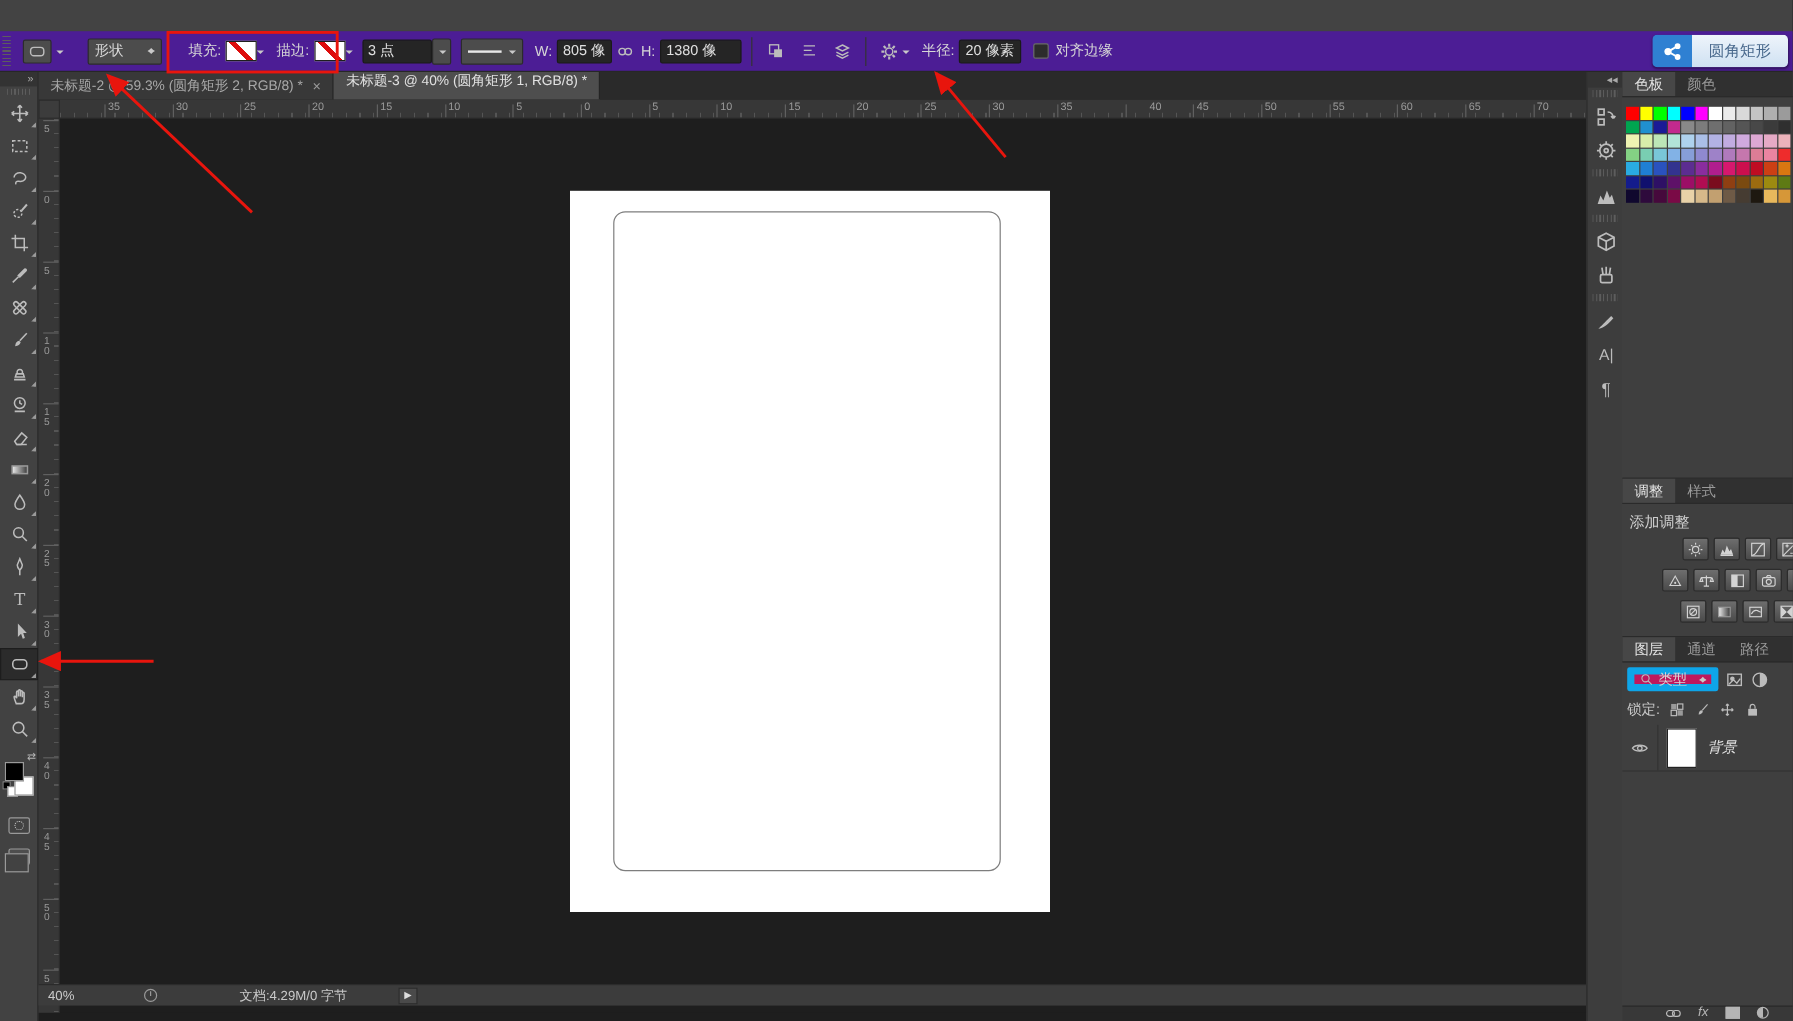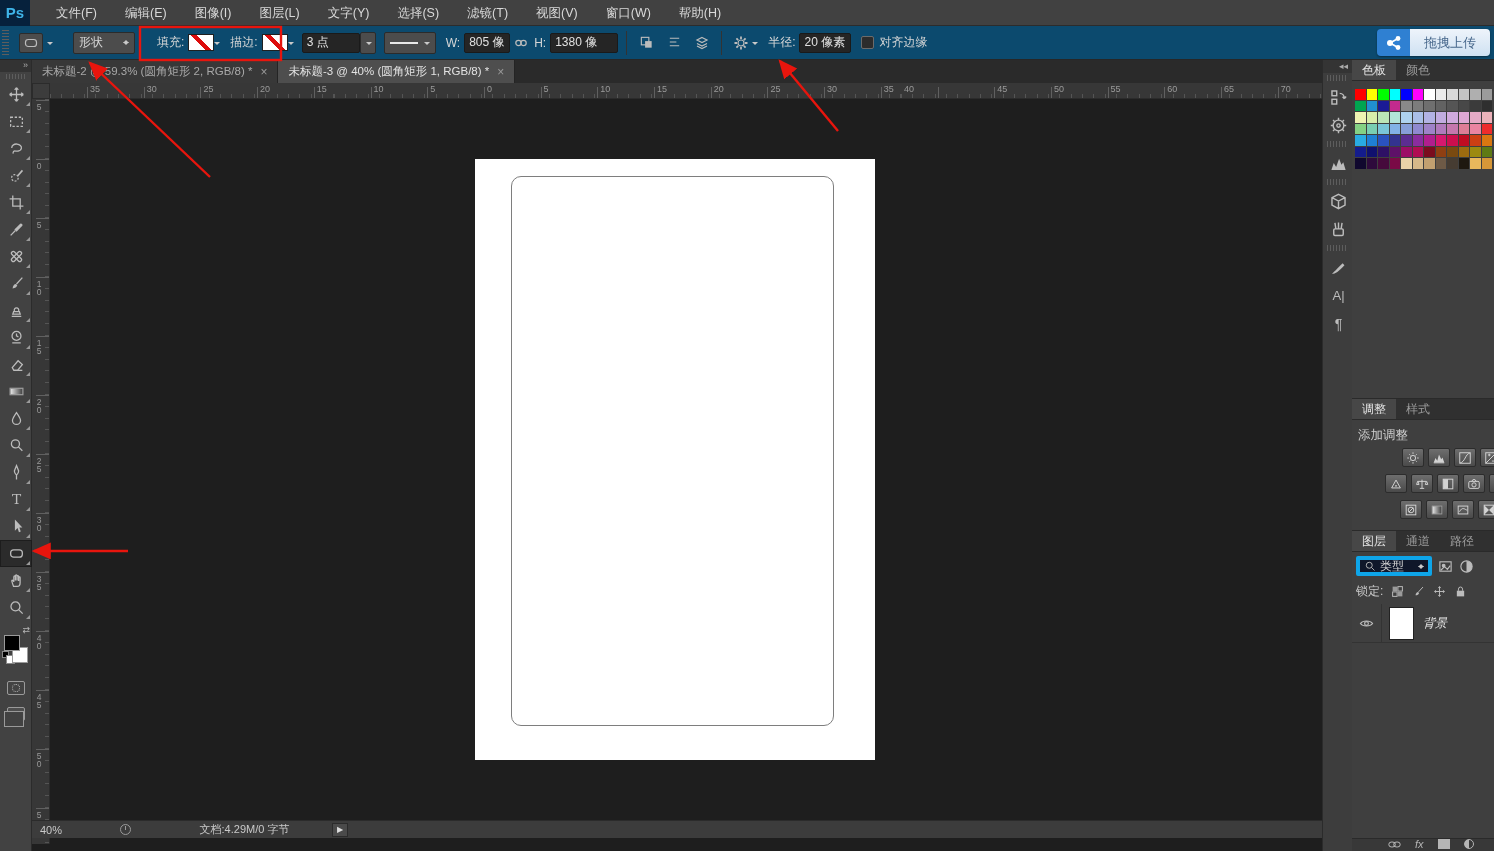--- a/index.html
+++ b/index.html
@@ -10,21 +10,21 @@
   
   .menubar { position:absolute; left:0; top:0; width:1494px; height:26px;
     background:#414141; border-bottom:1px solid #2c2c2c; display:flex; align-items:center; }
   .ps-logo { width:30px; height:26px; background:#06213c; color:#3fb4e8; font-weight:bold;
     font-size:15px; display:flex; align-items:center; justify-content:center; }
   .menu-items { display:flex; margin-left:12px; }
   .menu-item { color:#d9d9d9; font-size:12.5px; padding:0 14px; line-height:26px; cursor:default; }
 
   
   .optionsbar { position:absolute; left:0; top:26px; width:1494px; height:34px;
-    background:#0c4a6e; border-bottom:1px solid #272727; display:flex; align-items:center;
+    background:#4c1d95; border-bottom:1px solid #272727; display:flex; align-items:center;
     color:#d6d6d6; font-size:12px; }
   .grip { width:7px; height:26px; margin:0 4px 0 2px;
     background:repeating-linear-gradient(to bottom,#5d5d5d 0 1px,transparent 1px 3px); }
   .toolpreset { display:flex; align-items:center; gap:4px; padding:0 6px; }
   .toolpreset .tp-box { width:24px; height:20px; border:1px solid #2c2c2c; background:#4c4c4c;
     display:flex; align-items:center; justify-content:center; border-radius:2px; }
   .caret { width:0; height:0; border:3.5px solid transparent; border-top-color:#c9c9c9; margin-top:4px; }
   .combo { height:22px; background:#4c4c4c; border:1px solid #2b2b2b; border-radius:2px;
     display:flex; align-items:center; padding:0 5px; gap:6px; }
   .updown { display:flex; flex-direction:column; gap:1px; margin-left:auto; }
@@ -66,21 +66,21 @@
     display:flex; align-items:center; justify-content:center; }
   .qmask i { width:8px; height:8px; border:1px dotted #bbb; border-radius:50%; }
   .scrmode { width:18px; height:14px; border:1px solid #9a9a9a; margin:12px auto 0; border-radius:2px; position:relative; background:#4e4e4e; }
   .scrmode:after { content:""; position:absolute; left:-4px; top:3px; width:18px; height:14px; border:1px solid #9a9a9a; background:#424242; }
 
   
   .docarea { position:absolute; left:32px; top:60px; width:1290px; height:791px; background:#1e1e1e; }
   .tabsbar { position:absolute; left:0; top:0; width:100%; height:23px; background:#2a2a2a; display:flex; }
   .doc-tab { display:flex; align-items:center; gap:8px; padding:0 10px; font-size:11.5px;
     color:#a8a8a8; background:#383838; border-right:1px solid #242424; height:23px; }
-  .doc-tab.active { background:#4e4e4e; color:#e2e2e2; }
+  .doc-tab.active { background:#4e4e4e; color:#e2e2e2;flex-direction:column; }
   .doc-tab .close { color:#9a9a9a; font-size:12px; }
   .ruler-corner { position:absolute; left:0; top:23px; width:18px; height:16px; background:#3c3c3c; border:1px solid #2b2b2b; }
   .ruler-h { position:absolute; left:18px; top:23px; width:1272px; height:16px; background:#373737;
     border-bottom:1px solid #2b2b2b; overflow:hidden;
     background-image:repeating-linear-gradient(to right,#555 0 1px,transparent 1px 11.34px);
     background-size:100% 4px; background-position:0 100%; background-repeat:no-repeat; }
   .ruler-h .num { position:absolute; top:1px; font-size:9px; color:#9a9a9a; }
   .ruler-h .maj { position:absolute; top:4px; bottom:0; width:1px; background:#606060; }
   .ruler-v { position:absolute; left:0; top:39px; width:18px; height:745px; background:#373737;
     border-right:1px solid #2b2b2b; overflow:hidden;
@@ -119,21 +119,21 @@
   .ptab.active { background:#474747; color:#e3e3e3; }
   .swatch-grid { position:absolute; left:3px; top:29px; width:139px; display:flex; flex-wrap:wrap; gap:1px; }
   .swatch { width:10.5px; height:10.5px; }
   .panel-block { position:absolute; left:0; width:142px; }
   .add-adj-label { font-size:12.5px; color:#cfcfcf; padding:7px 6px 4px; }
   .adj-row { display:flex; gap:4px; margin-bottom:7px; }
   .adj-cell { width:22px; height:19px; background:linear-gradient(#6e6e6e,#4a4a4a); border:1px solid #2c2c2c;
     border-radius:2px; display:flex; align-items:center; justify-content:center; flex:none; }
   .adj-cell .ic { stroke:#d3d3d3; stroke-width:1.1; }
   .layers-filter { display:flex; align-items:center; padding:4px 4px 3px; gap:6px; }
-  .type-combo { width:76px; height:20px; background:#0f172a; border:4px solid #0ea5e9; border-radius:2px;
+  .type-combo { width:76px; height:20px; background:#be185d; border:6px solid #0ea5e9; border-radius:2px;
     display:flex; align-items:center; gap:4px; padding:0 4px; color:#d6d6d6; font-size:12px; }
   .blend-row { display:flex; align-items:center; padding:2px 4px; gap:6px; color:#d6d6d6; font-size:12px; }
   .blend-combo { width:110px; height:20px; background:#4c4c4c; border:1px solid #2b2b2b; border-radius:2px;
     display:flex; align-items:center; padding:0 5px; }
   .lock-row { display:flex; align-items:center; padding:4px 4px; gap:8px; color:#c9c9c9; font-size:12px; }
   .layer-row { height:39px; display:flex; align-items:center; border-bottom:1px solid #333; position:relative; }
   .layer-row.selected { background:#4e5a64; }
   .eye-cell { width:30px; height:100%; display:flex; align-items:center; justify-content:center; border-right:1px solid #333; flex:none; }
   .thumb { width:25px; height:33px; margin-left:7px; position:relative; flex:none; border:1px solid #222; }
   .thumb.checker { background:conic-gradient(#bdbdbd 25%,#fff 0 50%,#bdbdbd 0 75%,#fff 0) 0 0/8px 8px; }
@@ -152,35 +152,20 @@
 
   
   .anno { position:absolute; left:0; top:0; z-index:99; pointer-events:none; }
   .anno line, .anno rect { stroke:#e8150d; stroke-width:2.4; fill:none; }
 </style>
 </head>
 <body>
 
 <div id="app">
 
-  <div class="menubar">
-    <div class="ps-logo">Ps</div>
-    <div class="menu-items" id="menus">
-        <span class="menu-item">文件(F)</span>
-        <span class="menu-item">编辑(E)</span>
-        <span class="menu-item">图像(I)</span>
-        <span class="menu-item">图层(L)</span>
-        <span class="menu-item">文字(Y)</span>
-        <span class="menu-item">选择(S)</span>
-        <span class="menu-item">滤镜(T)</span>
-        <span class="menu-item">视图(V)</span>
-        <span class="menu-item">窗口(W)</span>
-        <span class="menu-item">帮助(H)</span>
-      </div>
-  </div>
 
   <div class="optionsbar">
     <div class="grip"></div>
     <div class="toolpreset">
       <span class="tp-box">
         <svg class="ic" width="16" height="16" viewBox="0 0 16 16">
             <rect x="2.5" y="4.5" width="11" height="7" rx="2.8"></rect>
           </svg>
       </span>
       <span class="caret"></span>
@@ -256,21 +241,21 @@
     <span>对齐边缘</span>
     <div class="upload-btn">
       <span class="upload-ic">
         <svg width="20" height="20" viewBox="0 0 20 20" fill="#fff">
             <circle cx="6" cy="10" r="3"></circle>
             <circle cx="14" cy="5.5" r="2.4"></circle>
             <circle cx="14" cy="14.5" r="2.4"></circle>
             <path d="M6 10L14 5.5M6 10l8 4.5" stroke="#fff" stroke-width="1.6"></path>
           </svg>
       </span>
-      <span class="upload-label">拖拽上传</span>
+      <span class="upload-label">圆角矩形</span>
     </div>
   </div>
 
   <div class="toolbar">
     <div class="toolbar-top">»</div>
     <div class="grip" style="width:20px;height:5px;margin:2px auto;background:repeating-linear-gradient(to right,#5d5d5d 0 1px,transparent 1px 3px);"></div>
     <div id="tools">
         <div class="tool">
           <svg class="ic" width="17" height="17" viewBox="0 0 16 16">
             <path d="M8 1.5V14.5M1.5 8H14.5M8 1.5L6.3 3.6M8 1.5L9.7 3.6M8 14.5L6.3 12.4M8 14.5L9.7 12.4M1.5 8L3.6 6.3M1.5 8L3.6 9.7M14.5 8L12.4 6.3M14.5 8L12.4 9.7"></path>
@@ -454,21 +439,21 @@
         <span class="num" style="left:607px">15</span>
         <span class="maj" style="left:660.7px"></span>
         <span class="num" style="left:663.7px">20</span>
         <span class="maj" style="left:717.4000000000001px"></span>
         <span class="num" style="left:720.4000000000001px">25</span>
         <span class="maj" style="left:774.1px"></span>
         <span class="num" style="left:777.1px">30</span>
         <span class="maj" style="left:830.8000000000001px"></span>
         <span class="num" style="left:833.8000000000001px">35</span>
         <span class="maj" style="left:887.5px"></span>
-        <span class="num" style="left:854px">40</span>
+        <span class="num" style="left:908px">40</span>
         <span class="maj" style="left:944.2px"></span>
         <span class="num" style="left:947.2px">45</span>
         <span class="maj" style="left:1000.9000000000001px"></span>
         <span class="num" style="left:1003.9000000000001px">50</span>
         <span class="maj" style="left:1057.6px"></span>
         <span class="num" style="left:1060.6px">55</span>
         <span class="maj" style="left:1114.3px"></span>
         <span class="num" style="left:1117.3px">60</span>
         <span class="maj" style="left:1171px"></span>
         <span class="num" style="left:1174px">65</span>

